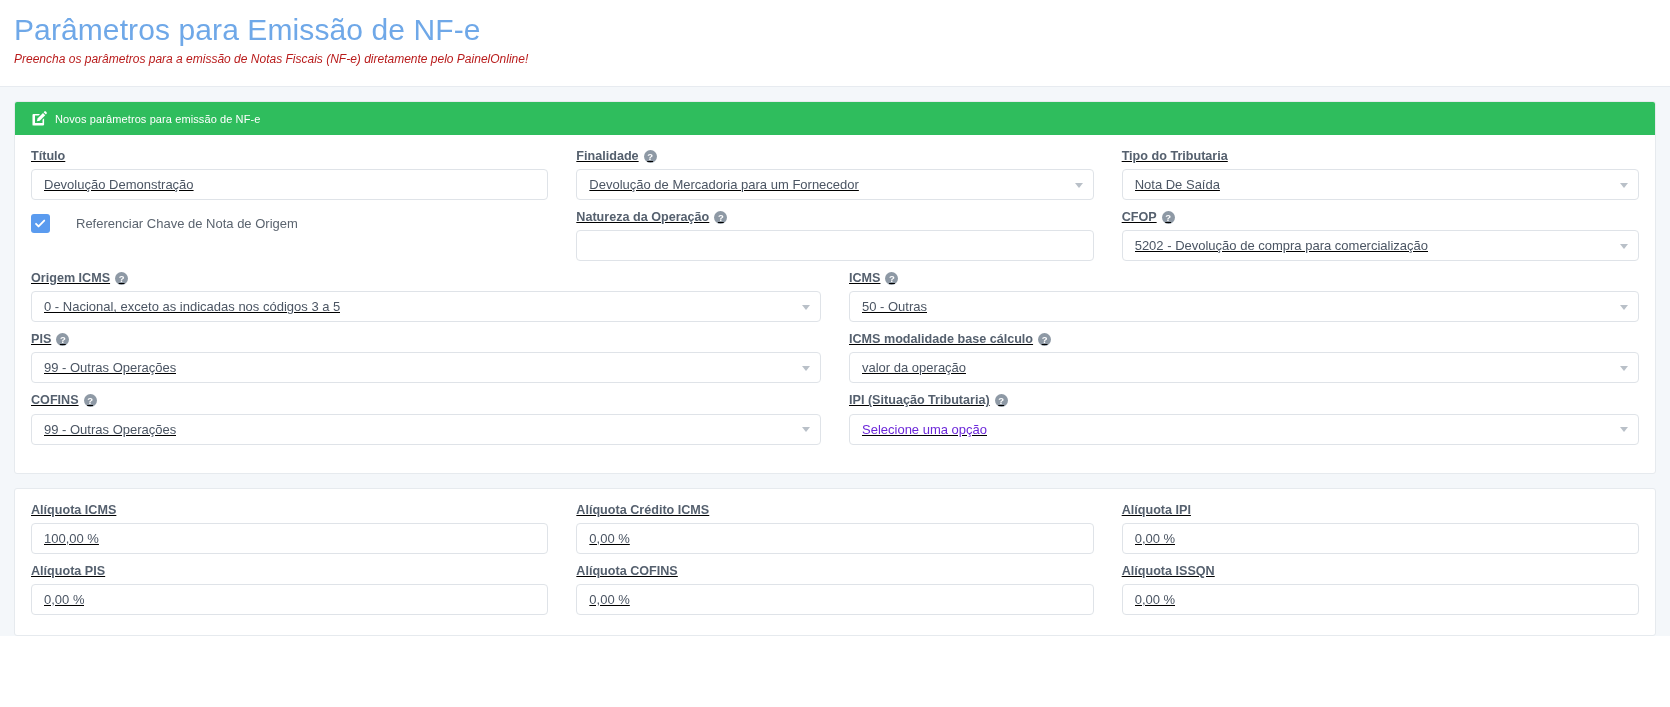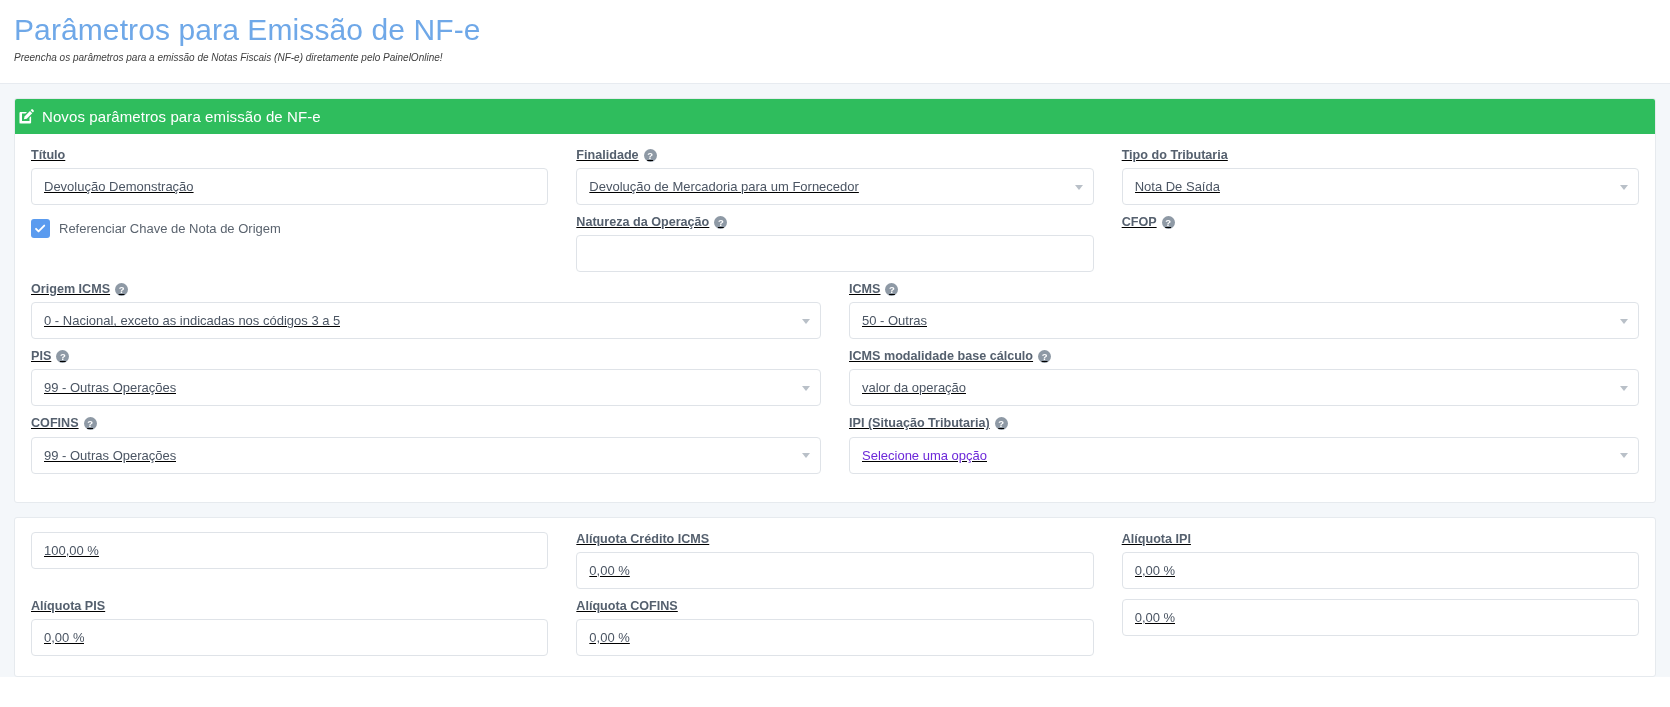--- a/index.html
+++ b/index.html
@@ -16,40 +16,40 @@
   .page-header { padding: 12px 14px 10px 14px; background:#ffffff; }
   .page-title {
     font-size: 30px;
     color: #6fa8e8;
     font-weight: 400;
     letter-spacing: .1px;
     line-height: 1.2;
   }
   .page-subtitle {
     margin-top: 4px;
-    font-size: 10px;
+    font-size: 12px;
     font-style: italic;
-    color: #404040;
+    color: #b91c1c;
     font-weight: 400;
   }
   .header-divider { height:1px; background:#e7ebf0; margin-top:10px; }
 
   
   .card-wrap { padding: 14px 14px 0 14px; background:#f4f7fa; }
   .card {
     background:#ffffff;
     border:1px solid #e6eaee;
     border-radius: 3px;
   }
   .card-header {
     background:#2eb85c;
     background:#2fbd5d;
     color:#ffffff;
-    padding: 9px 4px;
-    font-size: 15px;
+    padding: 9px 17px;
+    font-size: 11px;
     display:flex;
     align-items:center;
     gap:8px;
     border-radius: 2px 2px 0 0;
   }
   .card-header .hdr-label { font-weight:400; letter-spacing:.1px; }
   .pencil-icon { display:inline-block; width:15px; height:15px; }
 
   .card-body { padding: 14px 16px 18px 16px; }
 
@@ -78,21 +78,21 @@
     border-radius:50%;
     background:#8e99a5;
     color:#ffffff;
     font-size:9.5px;
     font-weight:bold;
     line-height:1;
     flex: 0 0 auto;
   }
   .control {
     position:relative;
-    height: 37px;
+    height: 31px;
     border:1px solid #dfe3e8;
     border-radius: 4px;
     background:#ffffff;
     display:flex;
     align-items:center;
     padding: 0 12px;
     font-size: 13px;
     color: #4b5563;
     overflow:hidden;
     white-space:nowrap;
@@ -103,21 +103,21 @@
   .caret {
     position:absolute; right:10px; top:50%;
     margin-top:-2px;
     width:0;height:0;
     border-left:4.5px solid transparent;
     border-right:4.5px solid transparent;
     border-top:5px solid #b9c0c8;
   }
 
   
-  .check-row { display:flex; align-items:center; gap:9px; margin-top:14px; margin-bottom:10px; }
+  .check-row { display:flex; align-items:center; gap:26px; margin-top:14px; margin-bottom:10px; }
   .checkbox {
     width:19px;height:19px;border-radius:3px;background:#5a9bef;
     display:flex;align-items:center;justify-content:center;flex:0 0 auto;
   }
   .check-label { font-size:13px; color:#5b646f; }
 </style>
 </head>
 <body>
 
 <div class="page">
@@ -197,20 +197,24 @@
                 <span class="value">Nota De Saída</span>
                 <span class="caret"></span>
               </div>
             </div>
 
             <div class="field">
               <div class="field-label">
                 <span>CFOP</span>
                 <span class="help-icon">?</span>
               </div>
+              <div class="control select">
+                <span class="value">5202 - Devolução de compra para comercialização</span>
+                <span class="caret"></span>
+              </div>
             </div>
           </div>
         </div>
 
         <div class="row2">
           <div class="col2">
 
             <div class="field">
               <div class="field-label">
                 <span>Origem ICMS</span>
@@ -286,20 +290,23 @@
     </div>
   </div>
 
   <div class="card-wrap" style="padding-top:14px;">
     <div class="card">
 
       <div class="card-body" style="padding-bottom:10px;">
         <div class="row3">
           <div class="col">
             <div class="field">
+              <div class="field-label">
+                <span>Alíquota ICMS</span>
+              </div>
               <div class="control">
                 <span class="value">100,00 %</span>
               </div>
             </div>
           </div>
           <div class="col">
             <div class="field">
               <div class="field-label">
                 <span>Alíquota Crédito ICMS</span>
               </div>
@@ -336,20 +343,23 @@
               <div class="field-label">
                 <span>Alíquota COFINS</span>
               </div>
               <div class="control">
                 <span class="value">0,00 %</span>
               </div>
             </div>
           </div>
           <div class="col">
             <div class="field">
+              <div class="field-label">
+                <span>Alíquota ISSQN</span>
+              </div>
               <div class="control">
                 <span class="value">0,00 %</span>
               </div>
             </div>
           </div>
         </div>
       </div>
     </div>
   </div>
 

